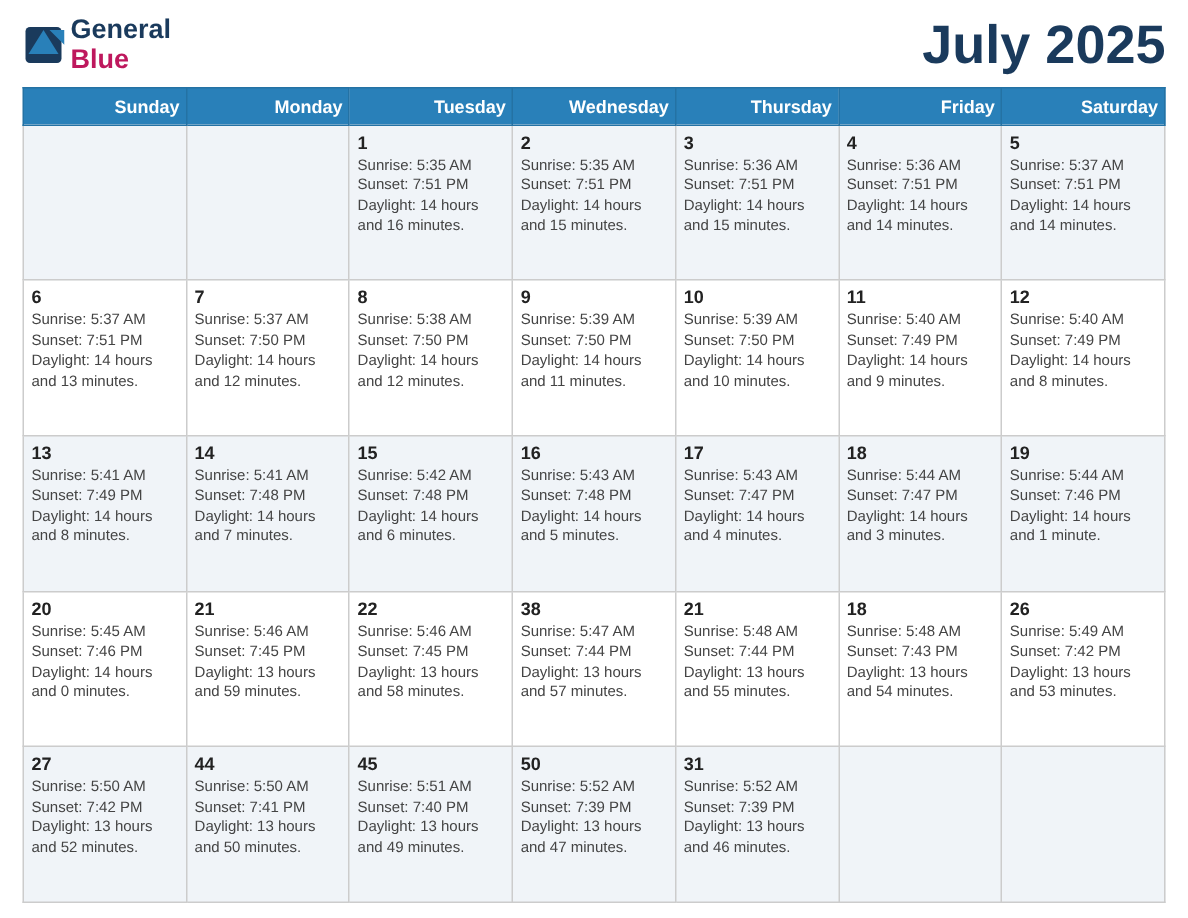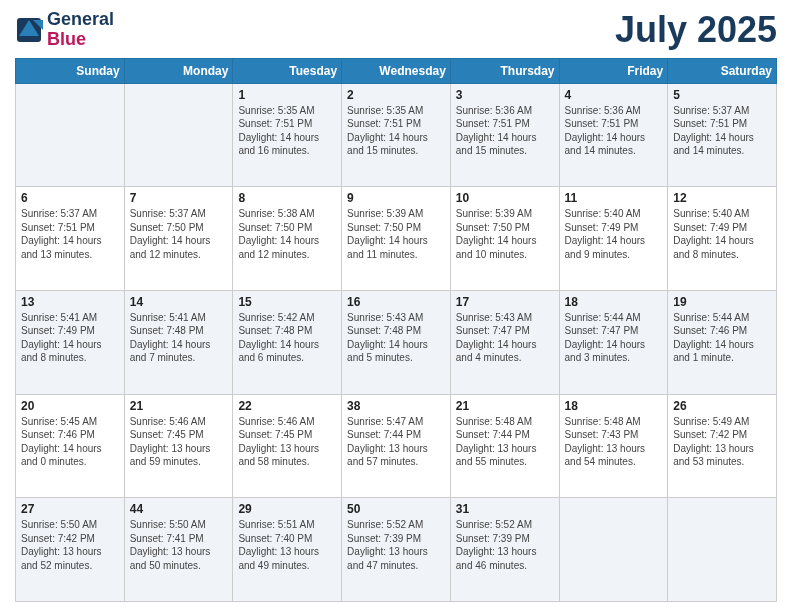--- a/index.html
+++ b/index.html
@@ -364,21 +364,21 @@
       </td>
           <td>
         <span class="day-num">44</span>
         <div class="day-info">
           Sunrise: 5:50 AM<br>
           Sunset: 7:41 PM<br>
           Daylight: 13 hours and 50 minutes.
         </div>
       </td>
           <td>
-        <span class="day-num">29</span>
+        <span class="day-num">45</span>
         <div class="day-info">
           Sunrise: 5:51 AM<br>
           Sunset: 7:40 PM<br>
           Daylight: 13 hours and 49 minutes.
         </div>
       </td>
           <td>
         <span class="day-num">50</span>
         <div class="day-info">
           Sunrise: 5:52 AM<br>

